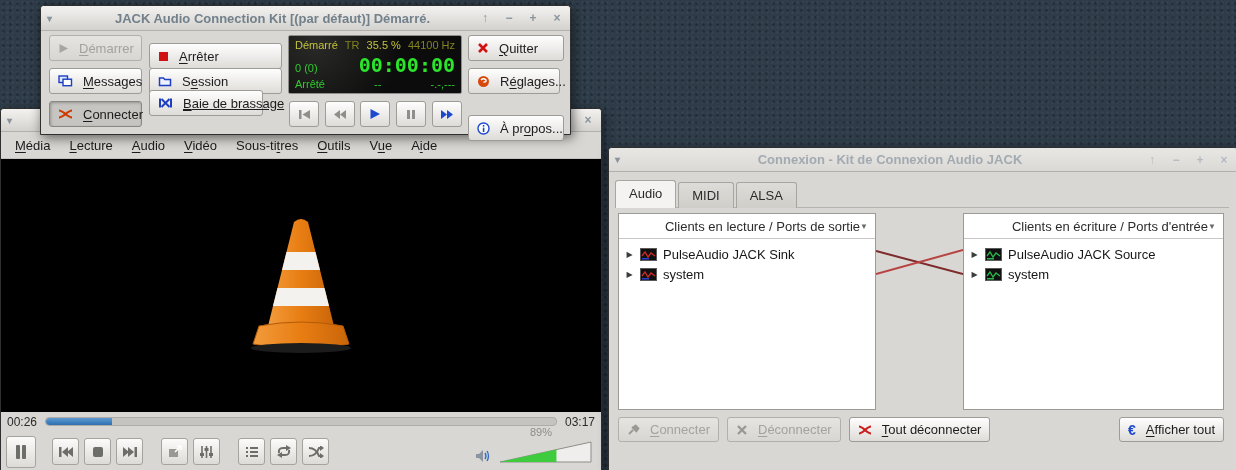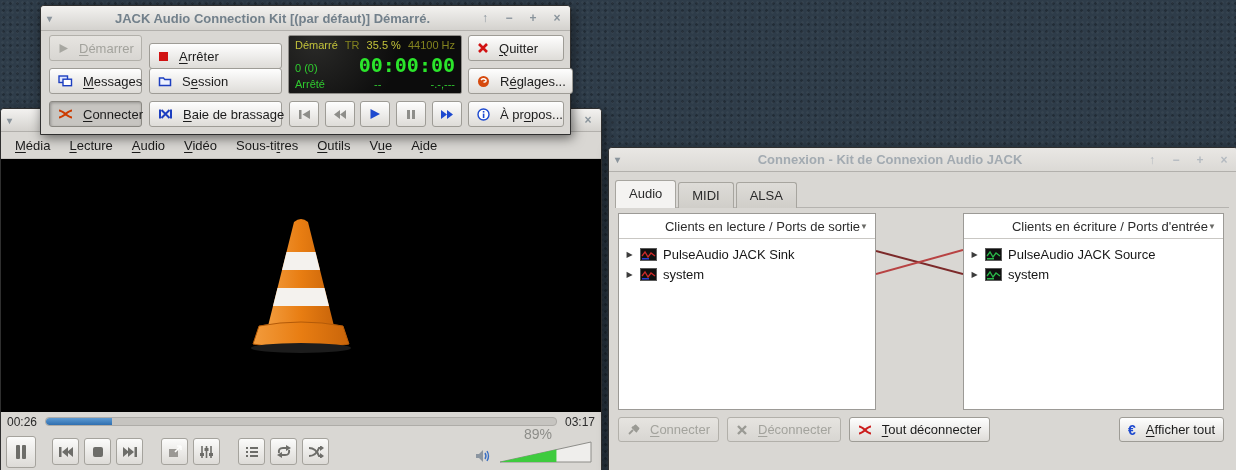--- a/index.html
+++ b/index.html
@@ -56,21 +56,21 @@
   .video{position:relative;height:253px;background:#000;}
   .cone{position:absolute;left:50%;top:55px;transform:translateX(-50%);}
   .seekrow{height:19px;display:flex;align-items:center;gap:8px;padding:0 6px;background:#d9d7d3;font-size:12px;color:#2a2a2a;}
   .track{flex:1;height:7px;background:#c6c4c0;border:1px solid #aeaca8;border-radius:4px;overflow:hidden;}
   .fill{height:100%;background:linear-gradient(#5d9ad2,#2f6fb0);border-radius:4px 0 0 4px;}
   .ctrlrow{height:41px;display:flex;align-items:center;gap:5px;padding:0 5px;background:#d9d7d3;}
   .vbtn{width:27px;height:27px;box-sizing:border-box;background:linear-gradient(#fbfbfa,#dddbd7);
     border:1px solid #a5a39d;border-radius:3px;display:flex;align-items:center;justify-content:center;}
   .vbtn.big{width:30px;height:32px;}
   .volwrap{margin-left:auto;display:flex;align-items:flex-end;gap:6px;position:relative;padding-right:4px;}
-  .volpct{position:absolute;right:44px;top:-14px;font-size:14px;color:#8d8d89;}
+  .volpct{position:absolute;right:44px;top:-14px;font-size:11px;color:#8d8d89;}
 
   
   #conn{left:608px;top:147px;width:628px;height:323px;border-radius:4px 4px 0 0;}
   #conn .titlebar{height:23px;}
   #conn .body{position:relative;height:299px;}
   .tabs{position:absolute;left:6px;top:8px;display:flex;align-items:flex-end;}
   .tab{padding:5px 13px;font-size:13px;color:#2a2a2a;background:linear-gradient(#dedcd8,#d0cec9);
     border:1px solid #a7a59f;border-bottom:none;border-radius:3px 3px 0 0;margin-right:2px;}
   .tab.active{background:#f4f3f1;padding-bottom:7px;position:relative;z-index:2;}
   .tabline{position:absolute;left:6px;right:8px;top:35px;border-bottom:1px solid #b5b3af;}
@@ -277,21 +277,21 @@
         <span><span></span><span class="mn">A</span><span>rrêter</span></span>
       </div>
       <div class="pb jb" style="left:108px;top:37px;width:133px;">
         <span class="icon">
             <svg width="14" height="11">
               <path d="M1.5,9.5 L1.5,2 L5.5,2 L6.8,3.6 L12.5,3.6 L12.5,9.5 Z" fill="#eef2ff" stroke="#1d3fc0" stroke-width="1.5"></path>
             </svg>
           </span>
         <span><span>S</span><span class="mn">e</span><span>ssion</span></span>
       </div>
-      <div class="pb jb" style="left:108px;top:70px;width:133px;">
+      <div class="pb jb" style="left:108px;top:59px;width:114px;text-decoration:underline;">
         <span class="icon">
             <svg width="15" height="12">
               <path d="M2,1.5 L2,10.5 M13,1.5 L13,10.5" stroke="#1d3fc0" stroke-width="2"></path>
               <path d="M3.5,2 L11.5,10 M11.5,2 L3.5,10" stroke="#1d3fc0" stroke-width="2"></path>
             </svg>
           </span>
         <span><span></span><span class="mn">B</span><span>aie de brassage</span></span>
       </div>
 
       <div class="lcd">
@@ -353,30 +353,30 @@
       </div>
 
       <div class="pb jb" style="left:427px;top:4px;width:96px;">
         <span class="icon">
             <svg width="12" height="12">
               <path d="M2,2 L10,10 M10,2 L2,10" stroke="#d11212" stroke-width="2.6"></path>
             </svg>
           </span>
         <span><span></span><span class="mn">Q</span><span>uitter</span></span>
       </div>
-      <div class="pb jb" style="left:427px;top:37px;width:105px;">
+      <div class="pb jb" style="left:427px;top:37px;width:92px;">
         <span class="icon">
             <svg width="13" height="13">
               <circle cx="6.5" cy="6.5" r="5.5" fill="#d64a0e"></circle>
               <path d="M4,5 Q6.5,2.5 9,5 Q9.5,7.5 6.5,7" stroke="#fff" stroke-width="1.5" fill="none"></path>
             </svg>
           </span>
         <span><span>R</span><span class="mn">é</span><span>glages...</span></span>
       </div>
-      <div class="pb jb" style="left:427px;top:70px;width:96px;">
+      <div class="pb jb" style="left:427px;top:84px;width:96px;">
         <span class="icon">
             <svg width="13" height="13">
               <circle cx="6.5" cy="6.5" r="5.5" fill="#fff" stroke="#1d49cf" stroke-width="1.4"></circle>
               <rect x="5.8" y="3" width="1.6" height="1.6" fill="#1d49cf"></rect>
               <rect x="5.8" y="5.6" width="1.6" height="4.4" fill="#1d49cf"></rect>
             </svg>
           </span>
         <span><span>À pr</span><span class="mn">o</span><span>pos...</span></span>
       </div>
     </div>

